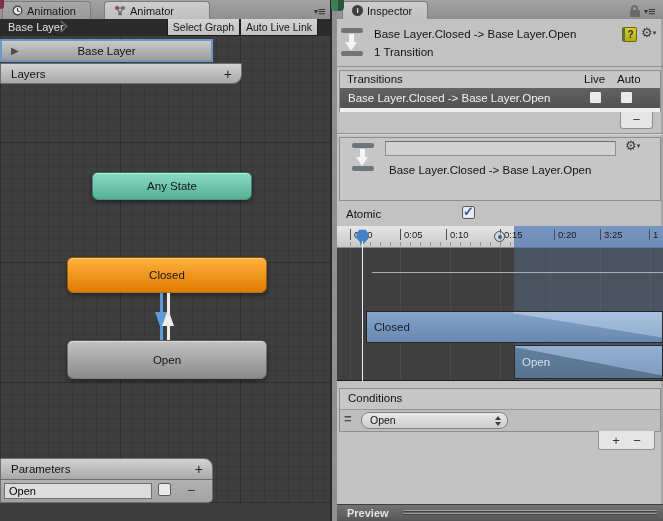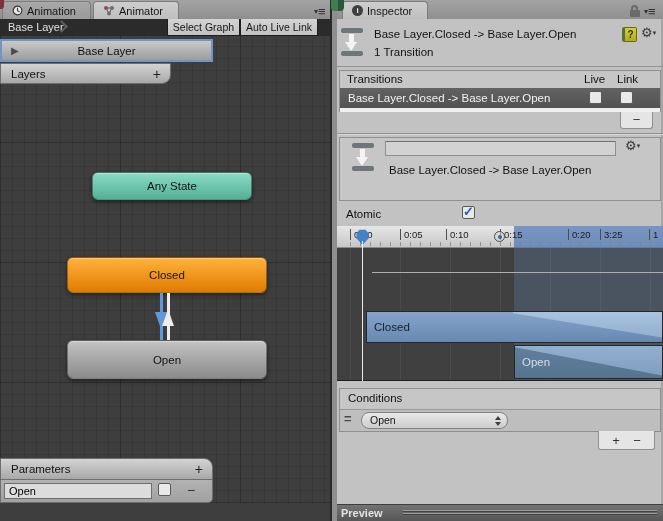--- a/index.html
+++ b/index.html
@@ -149,21 +149,21 @@
 <div class="window">
 
   <div class="abs tabbar" style="left:0;top:0;width:330px;height:19px">
     <div class="tab inactive" style="left:2px;width:89px">
       <svg width="11" height="11" viewBox="0 0 11 11">
         <circle cx="5.5" cy="5.5" r="4.3" fill="#E9E9E9" stroke="#3A3A3A" stroke-width="1.2"></circle>
         <path d="M5.5 2.8 V5.7 L7.6 6.8" fill="none" stroke="#3A3A3A" stroke-width="1.1"></path>
       </svg>
       <span>Animation</span>
     </div>
-    <div class="tab active" style="left:93px;width:86px">
+    <div class="tab active" style="left:104px;width:106px">
       <svg width="12" height="11" viewBox="0 0 12 11">
         <path d="M3 3 L9 3 L6 8.5 Z" fill="none" stroke="#555" stroke-width="1"></path>
         <circle cx="3" cy="3" r="2" fill="#8E4A5E"></circle>
         <circle cx="9" cy="3" r="2" fill="#6E6E6E"></circle>
         <circle cx="6" cy="8.5" r="2" fill="#6E6E6E"></circle>
       </svg>
       <span>Animator</span>
     </div>
     <div class="panel-menu" style="left:314px;top:4px"><span class="tri">▾</span><span class="bars">≡</span></div>
   </div>
@@ -175,21 +175,21 @@
     <div class="tb-btn" style="left:167px;width:73px">Select Graph</div>
     <div class="tb-btn" style="left:240px;width:78px;border-right:1px solid #1d1d1d">Auto Live Link</div>
   </div>
 
   <div class="abs graph-area"></div>
 
   <div class="abs layer-row">
     <span class="tri">▶</span>
     <span>Base Layer</span>
   </div>
-  <div class="abs hdr-row" style="left:0;top:63px;width:171px;height:21px;border-radius:0 0 9px 0;padding-left:10px">
+  <div class="abs hdr-row" style="left:0;top:63px;width:242px;height:21px;border-radius:0 0 9px 0;padding-left:10px">
     <span>Layers</span>
     <span class="hdr-plus">+</span>
   </div>
 
   <div class="node node-anystate">
     <span>Any State</span>
   </div>
   <div class="node node-closed">
     <span>Closed</span>
   </div>
@@ -238,21 +238,21 @@
   </div>
   <div class="abs insp-title" style="left:374px;top:28px">Base Layer.Closed -&gt; Base Layer.Open</div>
   <div class="abs insp-title" style="left:374px;top:46px">1 Transition</div>
   <div class="abs help-icon">?</div>
   <div class="abs gear" style="left:641px;top:26px">⚙<span class="tri">▾</span></div>
   <div class="abs" style="left:337px;top:66px;width:326px;height:1px;background:#939393"></div>
 
   <div class="abs sect-border" style="left:339px;top:70px;width:322px;height:42px;background:#C6C6C6"></div>
   <div class="abs insp-title" style="left:347px;top:73px">Transitions</div>
   <div class="abs insp-title" style="left:584px;top:73px">Live</div>
-  <div class="abs insp-title" style="left:617px;top:73px">Link</div>
+  <div class="abs insp-title" style="left:617px;top:73px">Auto</div>
   <div class="abs" style="left:340px;top:88px;width:320px;height:20px;background:linear-gradient(#626262,#525252);color:#F2F2F2;line-height:20px;padding-left:8px;font-size:11.5px">
     <span>Base Layer.Closed -&gt; Base Layer.Open</span>
   </div>
   <span class="cb" style="left:589px;top:91px"></span>
   <span class="cb" style="left:620px;top:91px"></span>
   <div class="abs" style="left:340px;top:108px;width:320px;height:4px;background:#EFEFEF"></div>
   <div class="abs minusbox" style="left:620px;top:112px;width:33px;height:17px">−</div>
   <div class="abs" style="left:337px;top:133px;width:326px;height:1px;background:#8F8F8F;box-shadow:0 1px 0 #D8D8D8"></div>
 
   <div class="abs sect-border" style="left:339px;top:137px;width:322px;height:64px;background:#C6C6C6"></div>
@@ -283,21 +283,21 @@
       <span class="bar-label" style="color:#D8DEE6">Open</span>
     </div>
 
     <div class="ruler">
       <div class="ruler-blue"></div>
       <div class="ruler-minor"></div>
       <span class="tick-label" style="left:13px">0:00</span>
       <span class="tick-label" style="left:63px">0:05</span>
       <span class="tick-label" style="left:109px">0:10</span>
       <span class="tick-label" style="left:163px">0:15</span>
-      <span class="tick-label" style="left:231px">0:20</span>
+      <span class="tick-label" style="left:217px">0:20</span>
       <span class="tick-label" style="left:263px">3:25</span>
       <span class="tick-label" style="left:312px">1</span>
     </div>
   </div>
   <div class="abs playhead-pin"></div>
   <div class="abs playhead-line"></div>
   <div class="abs start-marker"></div>
 
   <div class="abs sect-border" style="left:339px;top:388px;width:322px;height:44px;background:#C6C6C6"></div>
   <div class="abs insp-title" style="left:348px;top:392px">Conditions</div>
@@ -309,20 +309,20 @@
         <div class="dd-up"></div>
         <div class="dd-down"></div>
       </span>
   </div>
   <div class="abs plusminusbox">
     <span>+</span>
     <span>−</span>
   </div>
 
   <div class="abs preview-bar">
-    <span style="margin-left:4px">Preview</span>
+    <span style="margin-left:10px">Preview</span>
     <div class="preview-lines">
         <div></div>
         <div></div>
       </div>
   </div>
 
 </div>
 
 </body></html>

